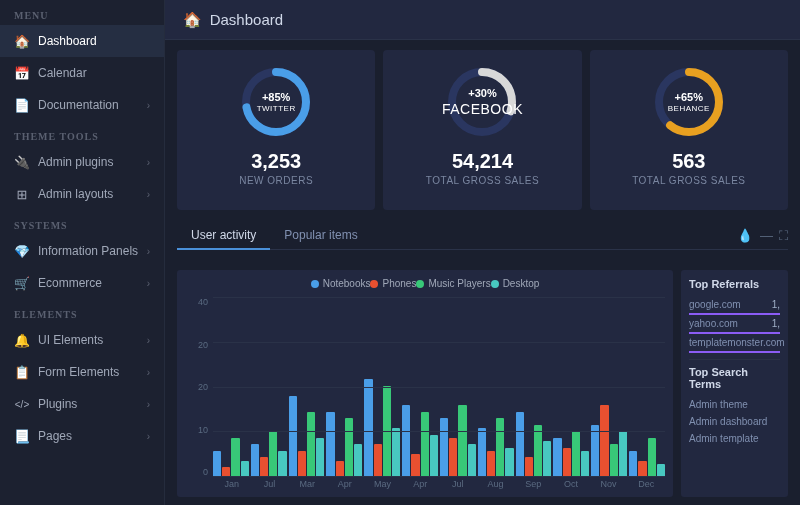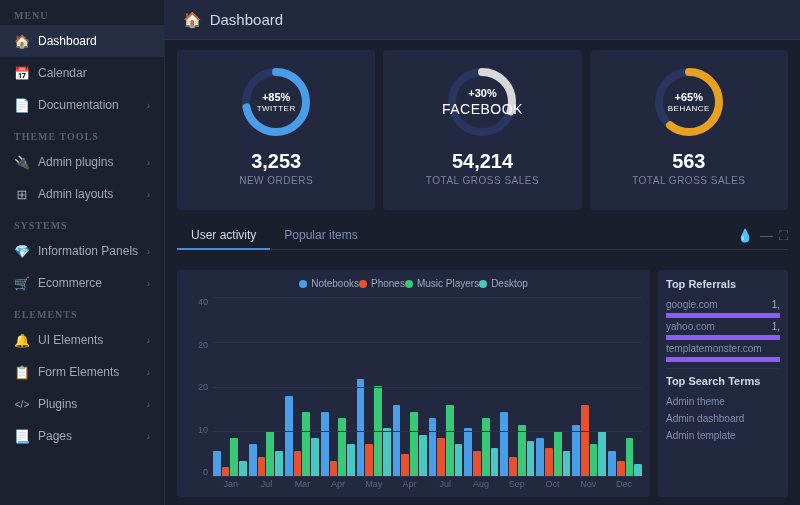--- a/index.html
+++ b/index.html
@@ -239,40 +239,40 @@
       pointer-events: none;
     }
     .grid-line {
       width: 100%;
       height: 1px;
       background: #2a3248;
     }
 
     
     .side-panel {
-      width: 130px;
+      width: 107px;
       background: #222840;
       border-radius: 3px;
       padding: 8px;
       font-size: 10px;
       overflow: hidden;
     }
     .side-section-title {
       color: #d0d8e8;
       font-size: 11px;
       font-weight: 600;
       margin-bottom: 6px;
     }
     .side-item {
       display: flex;
       justify-content: space-between;
       color: #8090b0;
       font-size: 10px;
       padding: 3px 0;
-      border-bottom: 5px solid #8b5cf6;
+      border-bottom: 2px solid #8b5cf6;
     }
     .side-item:last-child { border-bottom: none; }
     .side-item-label { flex: 1; }
     .side-item-val { color: #a0b0c8; margin-left: 4px; }
     .side-divider { height: 1px; background: #2a3248; margin: 6px 0; }
     .search-item {
       color: #8090b0;
       font-size: 10px;
       padding: 3px 0;
     }

